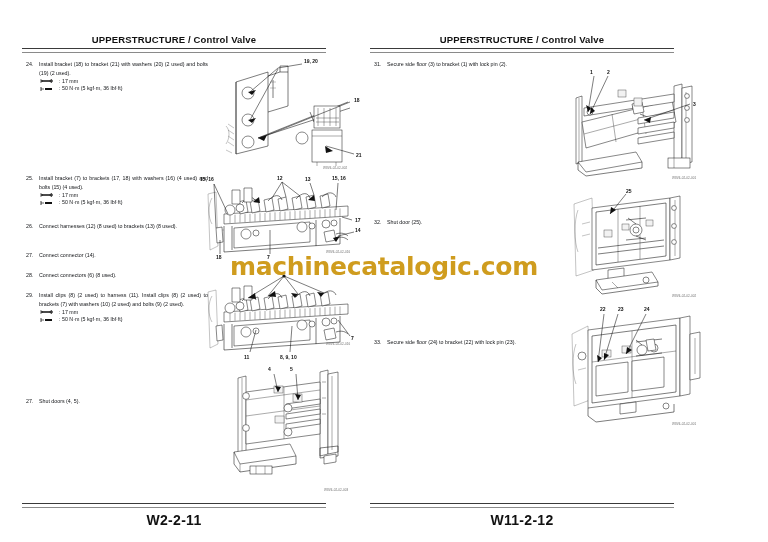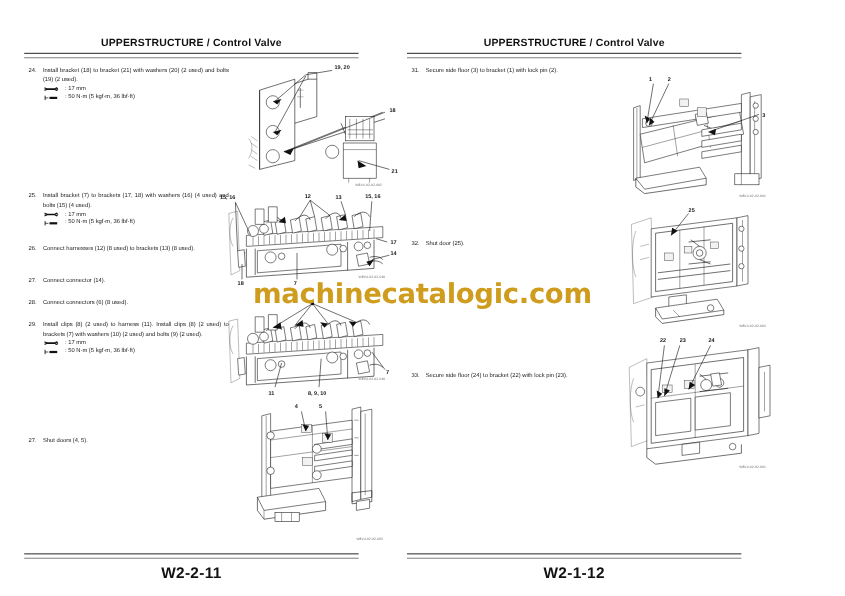--- a/index.html
+++ b/index.html
@@ -768,18 +768,18 @@
             <text class="callout" x="56" y="11">23</text>
             <text class="callout" x="82" y="11">24</text>
           </svg>
           <div class="fig-code" style="left:110px; top:122px;">W8V4-02-02-001</div>
         </div>
 
       </div>
     </div>
     <div class="page-footer">
       <div class="rule-double-footer"></div>
-      <div class="page-number">W2-1-12</div>
+      <div class="page-number">W11-2-12</div>
     </div>
   </div>
 
   <div class="watermark">machinecatalogic.com</div>
 </div>
 
 </body></html>

